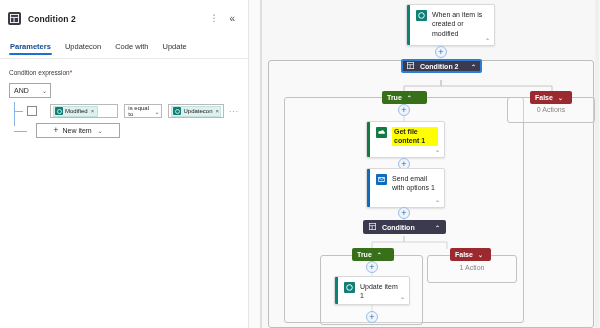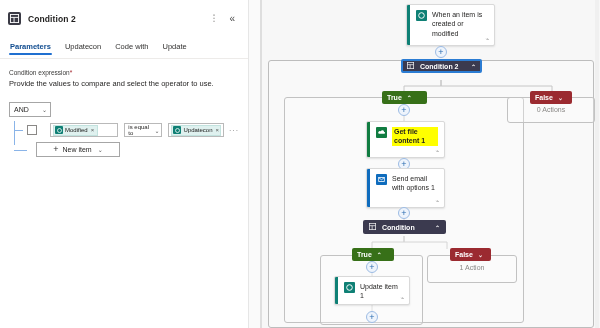--- a/index.html
+++ b/index.html
@@ -247,21 +247,20 @@
       <div class="tab">Updatecon</div>
       <div class="tab">Code with</div>
       <div class="tab">Update</div>
     </div>
     <div class="panel-divider"></div>
 
     <div class="panel-body">
       <div class="field-label">
         <span>Condition expression</span><span class="req">*</span>
       </div>
-      <div class="field-desc">Provide the values to compare and select the operator to use.</div>
 
       <div class="and-row">
         <div class="and-select">
           <span>AND</span>
           <span class="caret">⌄</span>
         </div>
       </div>
 
       <div class="rows-wrap">
         <div class="tree-line"></div>

